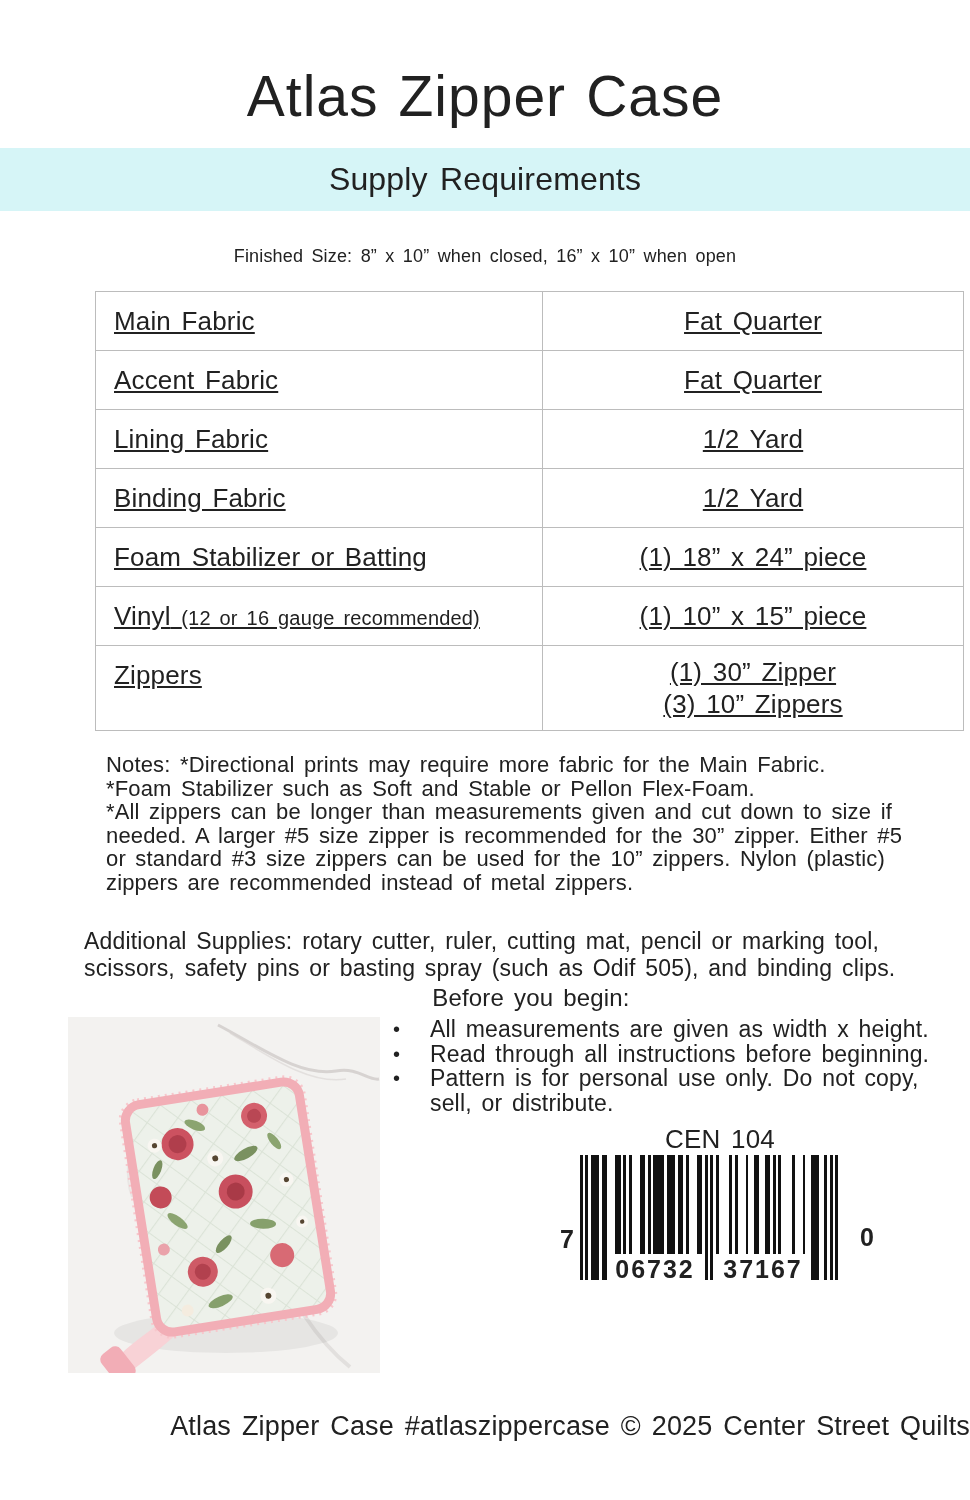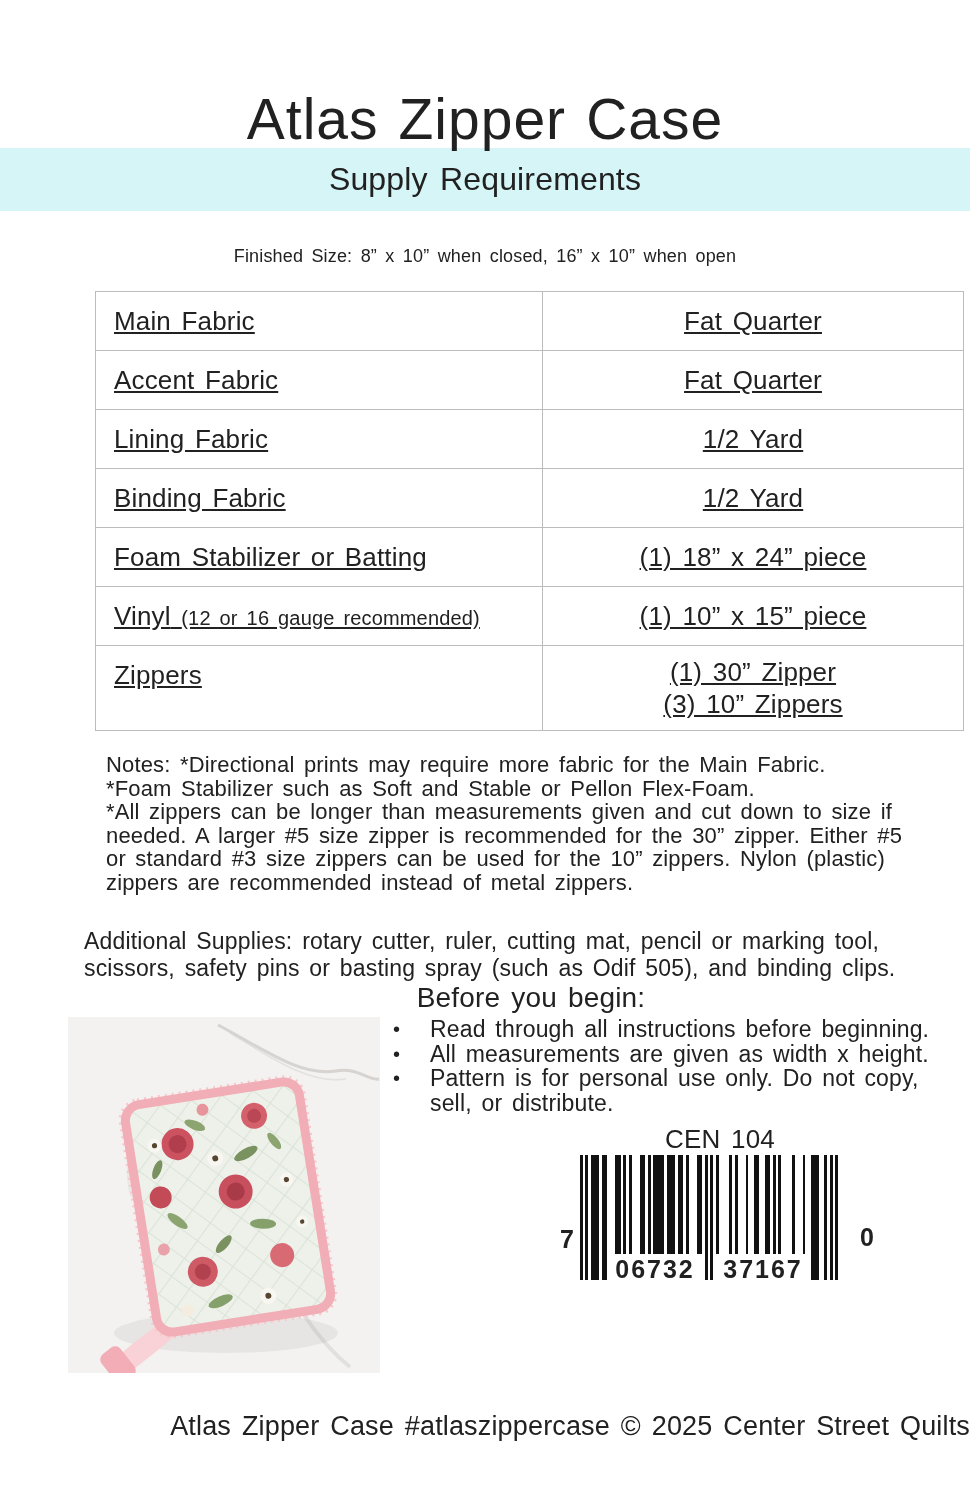--- a/index.html
+++ b/index.html
@@ -10,21 +10,21 @@
   }
   *{box-sizing:border-box;}
   html,body{margin:0;padding:0;}
   body{
     width:970px;height:1500px;background:#ffffff;overflow:hidden;
     font-family:"Liberation Sans","DejaVu Sans",sans-serif;
     font-weight:300;color:var(--text);
     word-spacing:.20em;letter-spacing:.01em;
   }
   .page-title{
-    margin:0;padding-top:87px;height:128px;
+    margin:0;padding-top:64px;height:128px;
     text-align:center;font-size:57px;font-weight:300;line-height:64px;letter-spacing:1px;
   }
   .banner{
     margin-top:20px;height:63px;background:var(--banner_bg);
     display:flex;align-items:center;justify-content:center;
     font-size:32px;font-weight:300;
   }
   .finished{margin:30px 0 0;text-align:center;font-size:18px;line-height:30px;}
   table.supply{
     table-layout:fixed;border-collapse:collapse;
@@ -36,21 +36,21 @@
   tr.row{height:59px;}
   tr.row-tall{height:85px;}
   tr.row-tall td.item{vertical-align:top;padding-top:14px;}
   .item-note{font-size:20px;}
   .qty-line{line-height:32px;}
   .notes{margin:22px 0 16px 106px;font-size:22px;line-height:23.5px;}
   .notes div,.addl div{white-space:nowrap;}
   .addl{margin:34px 0 0 84px;font-size:23px;line-height:26.5px;}
   .byb-heading{
     margin:2px 0 0;padding-left:92px;height:30px;
-    text-align:center;font-size:28px;font-weight:300;line-height:30px;
+    text-align:center;font-size:24px;font-weight:300;line-height:30px;
   }
   .bottom{position:relative;height:368px;margin-top:4px;}
   .photo{position:absolute;left:68px;top:0;width:312px;height:356px;}
   .photo svg{display:block;width:100%;height:100%;}
   .right-col{position:absolute;left:390px;top:0;width:580px;}
   ul.byb-list{list-style:none;margin:0;padding:0;font-size:23px;line-height:24.5px;}
   ul.byb-list li{position:relative;padding-left:40px;}
   ul.byb-list li::before{content:"\2022";position:absolute;left:3px;top:0;font-size:20px;}
   ul.byb-list li div{white-space:nowrap;}
   .sku{margin:10px 0 0 170px;width:320px;text-align:center;font-size:26px;line-height:28px;}
@@ -192,24 +192,24 @@
             <circle cx="231" cy="216" r="2.2" fill="#554531"></circle>
         </g>
         <rect x="72" y="75" width="176" height="230" rx="16" fill="none" stroke="#f2aeb6" stroke-width="9"></rect>
       </g>
     </svg>
   </div>
 
   <div class="right-col">
     <ul class="byb-list">
       <li>
-        <div>Read through all instructions before beginning.</div>
+        <div>All measurements are given as width x height.</div>
       </li>
       <li>
-        <div>All measurements are given as width x height.</div>
+        <div>Read through all instructions before beginning.</div>
       </li>
       <li>
         <div>Pattern is for personal use only. Do not copy,</div>
         <div>sell, or distribute.</div>
       </li>
     </ul>
 
     <div class="sku">CEN 104</div>
 
     <div class="barcode">

